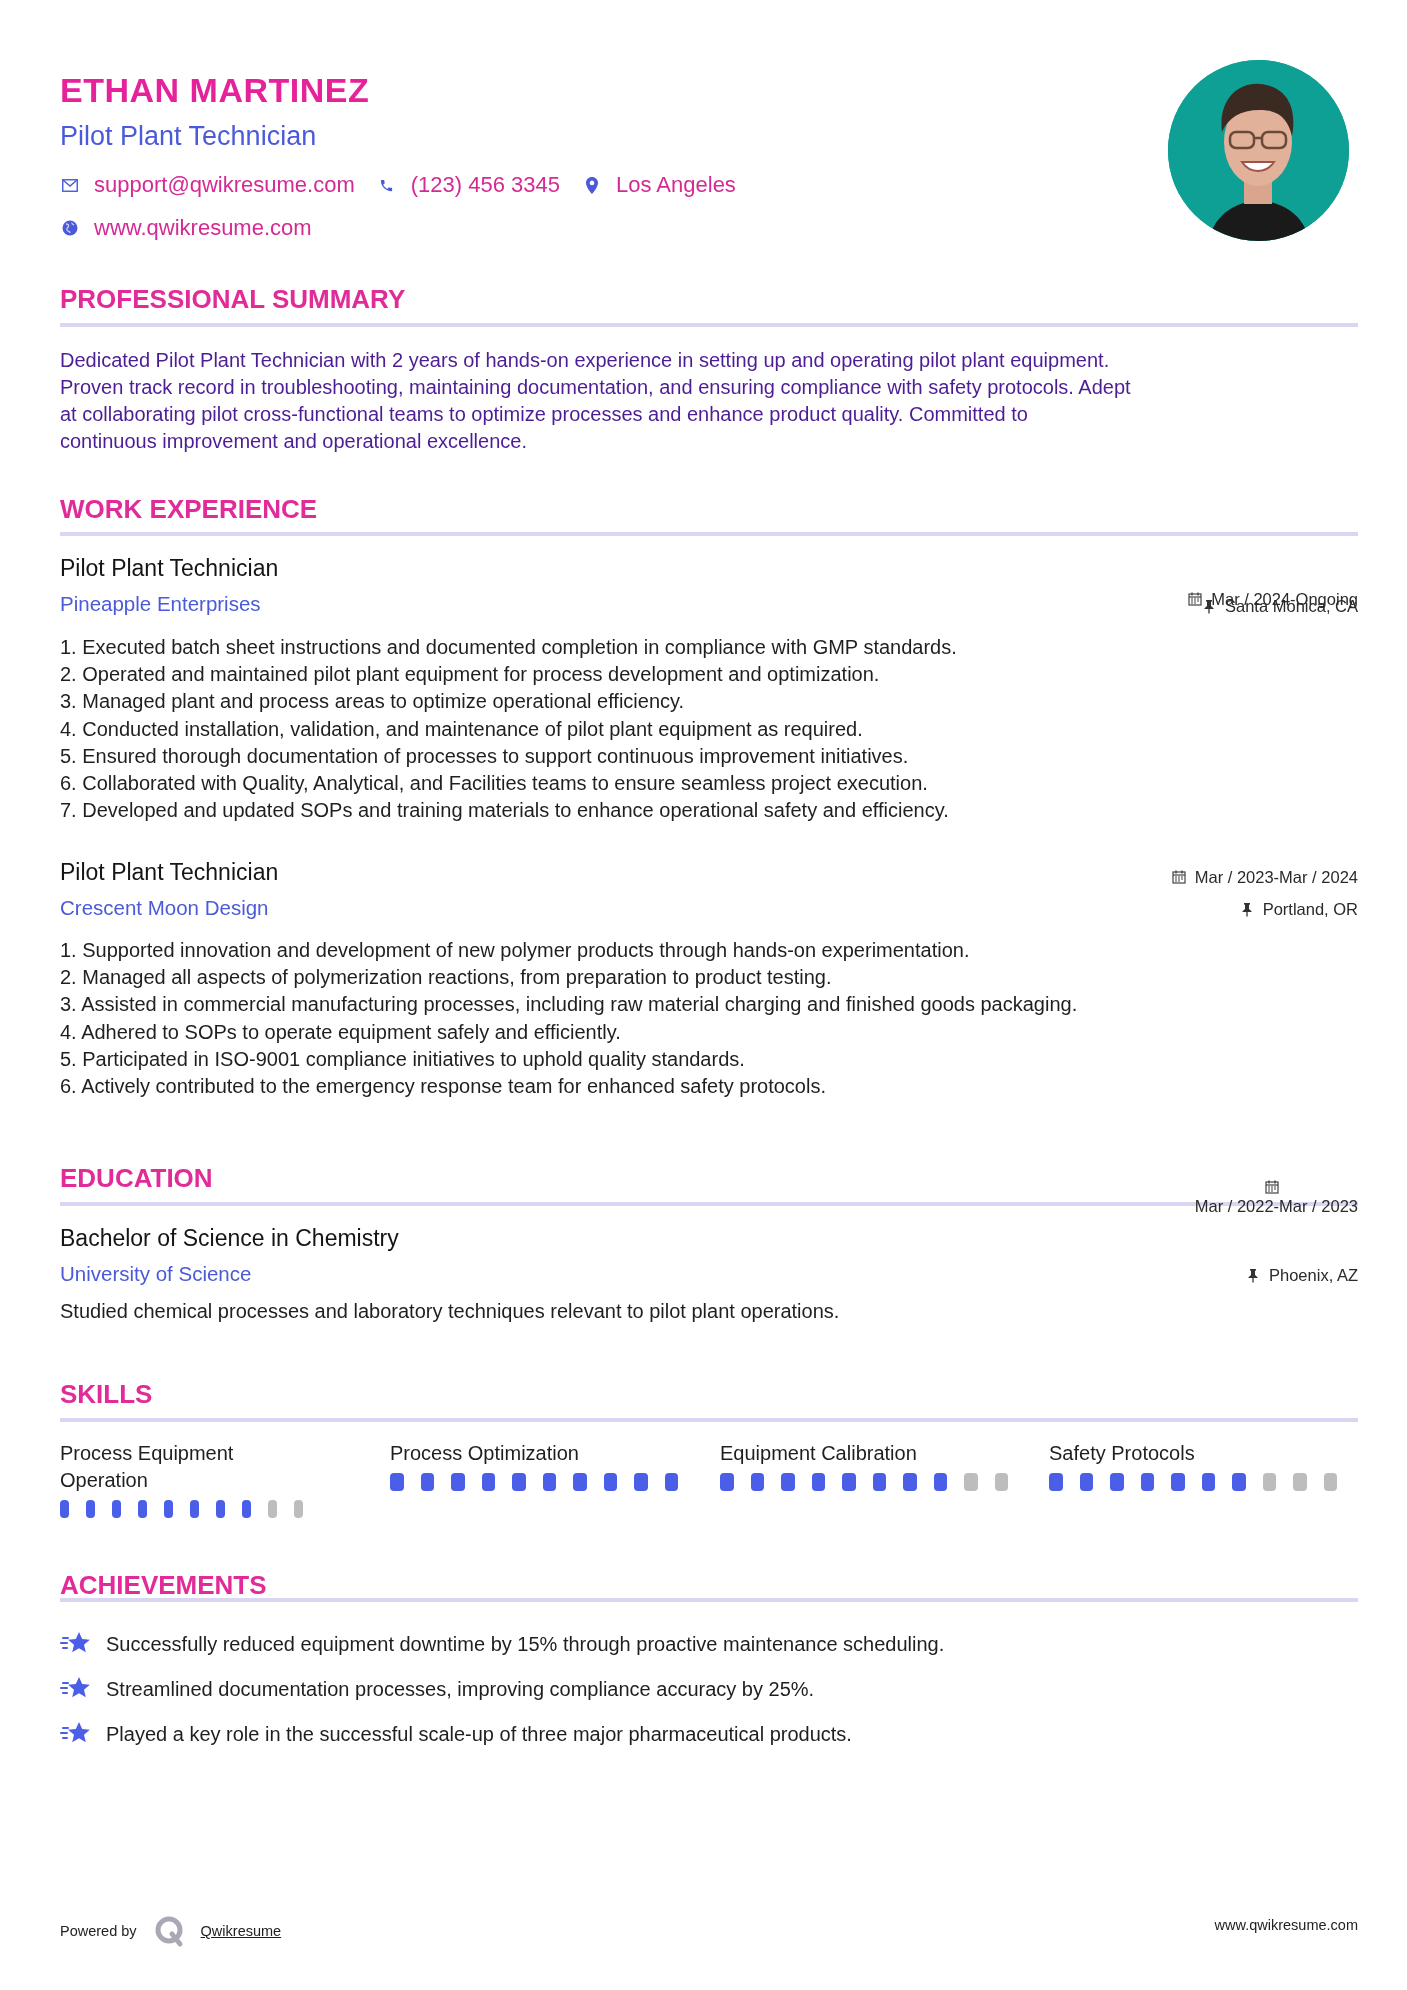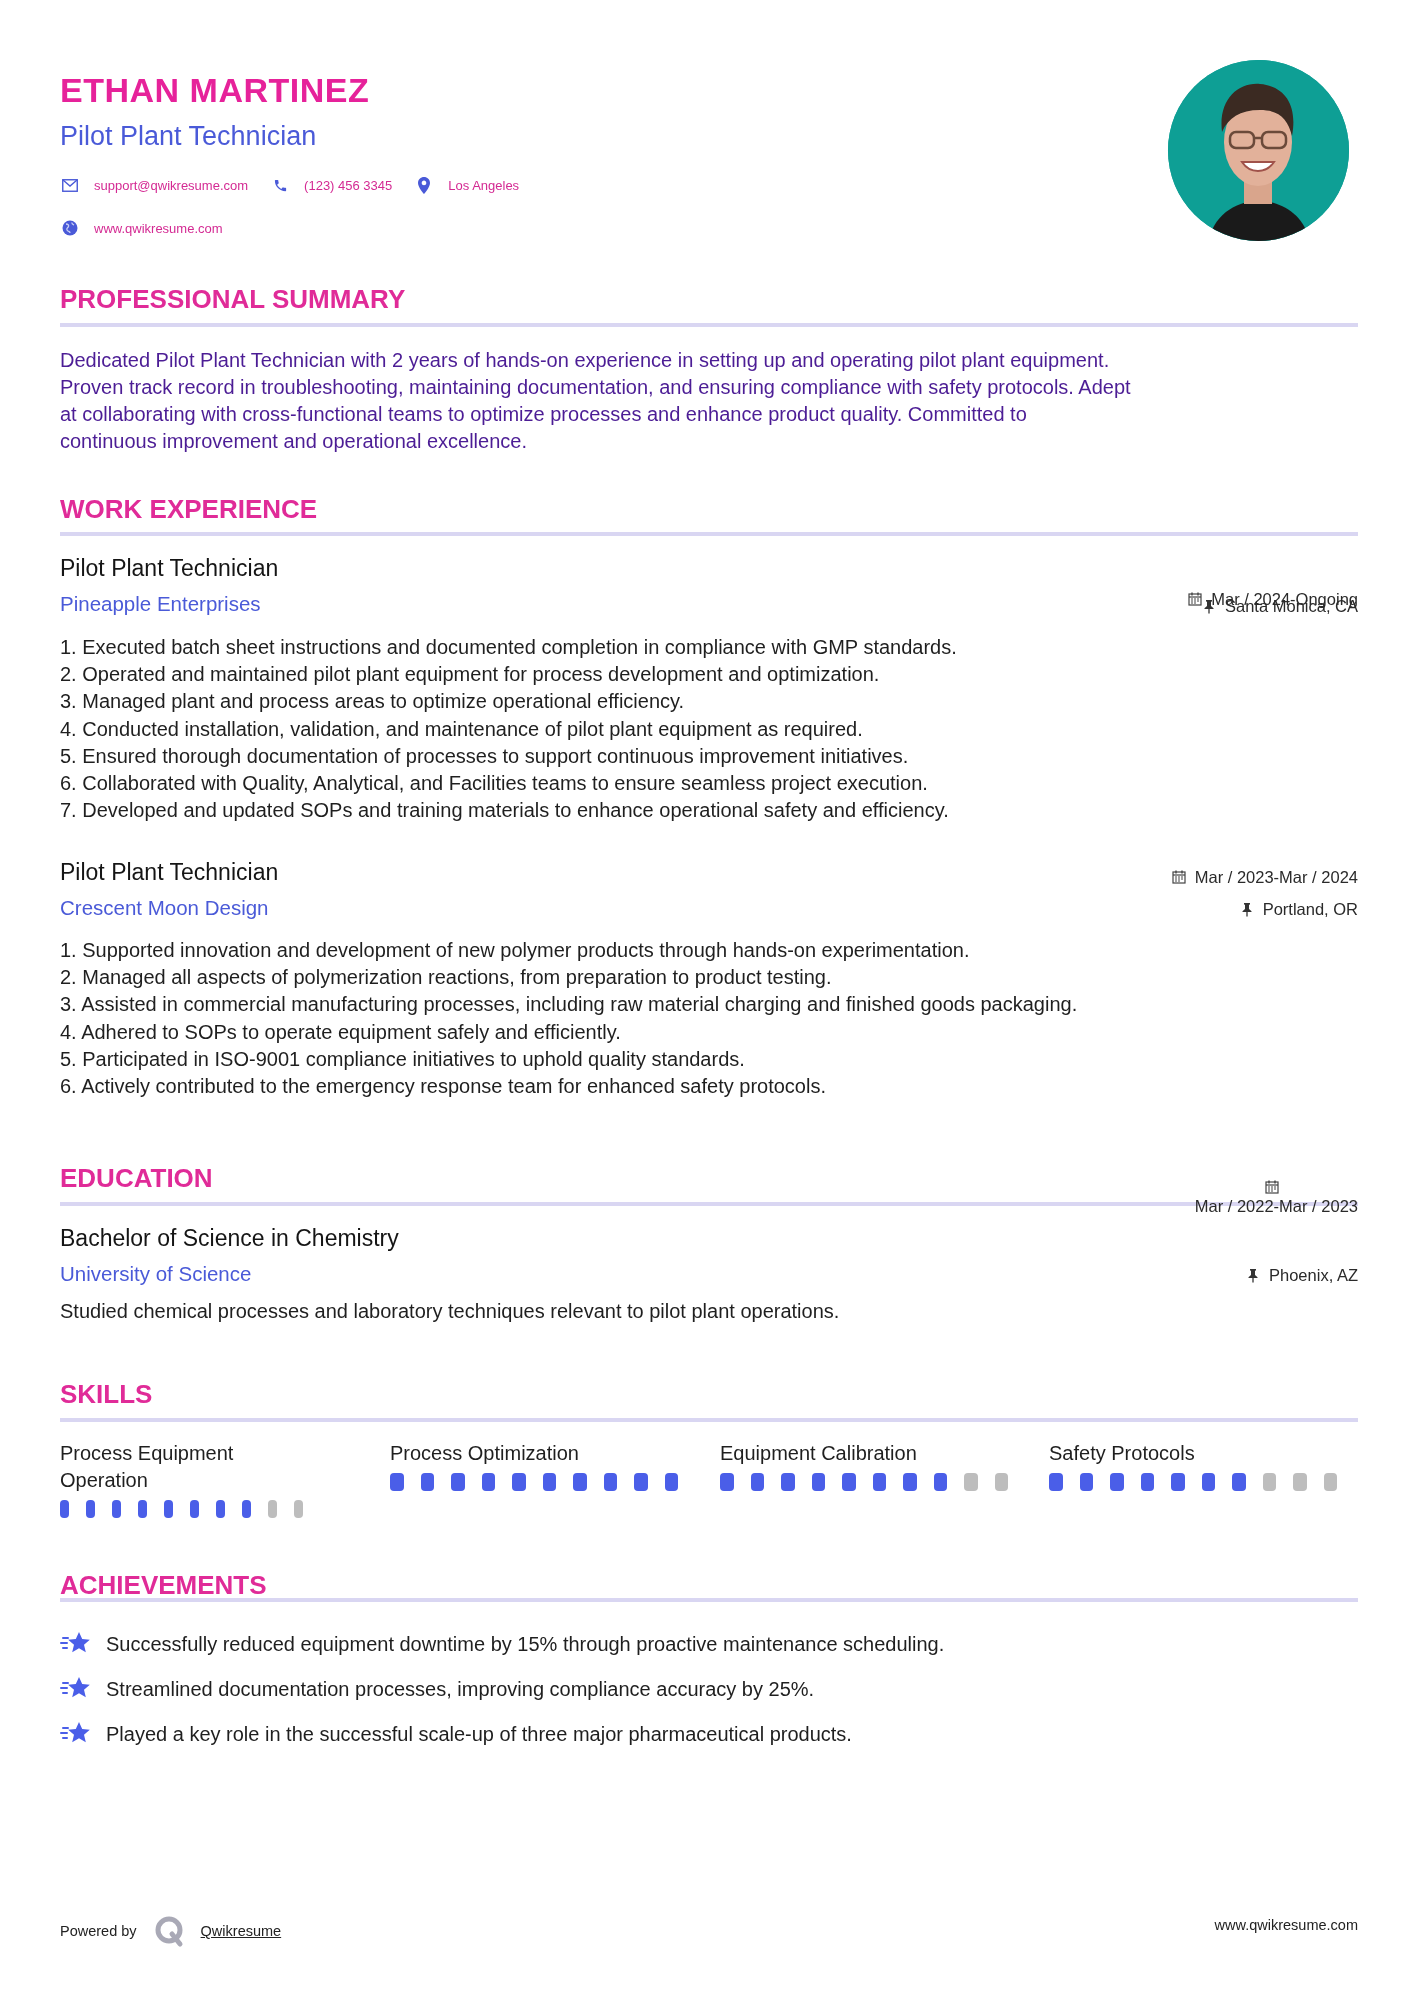--- a/index.html
+++ b/index.html
@@ -2,21 +2,21 @@
 <html><head>
 <meta charset="utf-8">
 <style>
   * { box-sizing: border-box; margin: 0; padding: 0; }
   html, body { width: 1407px; height: 1990px; background: #ffffff; }
   body { font-family: "Liberation Sans", "DejaVu Sans", sans-serif; color: #1c1c1c; position: relative; overflow: hidden; }
   .page { position: absolute; left: 0; top: 0; width: 1407px; height: 1990px; }
   .abs { position: absolute; }
   .name { left: 60px; top: 60px; font-size: 34px; font-weight: bold; color: #e6229a; letter-spacing: 0.5px; line-height: 60px; }
   .job-title { left: 60px; top: 120px; font-size: 27px; color: #4a5ad8; line-height: 32px; }
-  .contact-row { left: 60px; display: flex; align-items: center; font-size: 13px; color: #d42a93; height: 24px; }
+  .contact-row { left: 60px; display: flex; align-items: center; font-size: 22px; color: #d42a93; height: 24px; }
   .contact-row .item { display: flex; align-items: center; margin-right: 22px; }
   .contact-row .ico { width: 20px; height: 20px; display: inline-flex; align-items: center; justify-content: center; margin-right: 14px; color: #4a5ad8; }
   .photo { left: 1168px; top: 60px; width: 181px; height: 181px; border-radius: 50%; background: #0e9f95; overflow: hidden; }
   .section-h { left: 60px; font-size: 26px; font-weight: bold; color: #e02b98; line-height: 30px; }
   .rule { left: 60px; width: 1298px; height: 4px; background: #d9d6f2; }
   .summary { left: 60px; width: 1300px; font-size: 20px; line-height: 27px; color: #4c1d95; }
   .role { left: 60px; font-size: 23px; color: #151515; line-height: 28px; }
   .company { left: 60px; font-size: 20.5px; color: #4a5ad8; line-height: 26px; }
   .meta { right: 49px; font-size: 16.5px; color: #2a2a2a; line-height: 22px; display: flex; align-items: center; }
   .meta .mico { margin-right: 8px; display: inline-flex; width: 16px; height: 16px; align-items: center; justify-content: center; }
@@ -95,21 +95,21 @@
       <line x1="86" y1="78" x2="94" y2="78" stroke="#6b4a3a" stroke-width="2.5"></line>
       <path d="M74 102 C82 114 98 114 106 102 Z" fill="#ffffff" stroke="#a0524a" stroke-width="2"></path>
     </svg>
   </div>
 
   <div class="abs section-h" style="top:284px;">PROFESSIONAL SUMMARY</div>
   <div class="abs rule" style="top:323px;"></div>
   <div class="abs summary" style="top:347px;">
     <div>Dedicated Pilot Plant Technician with 2 years of hands-on experience in setting up and operating pilot plant equipment.</div>
     <div>Proven track record in troubleshooting, maintaining documentation, and ensuring compliance with safety protocols. Adept</div>
-    <div>at collaborating with cross-functional teams to optimize processes and enhance product quality. Committed to</div>
+    <div>at collaborating pilot cross-functional teams to optimize processes and enhance product quality. Committed to</div>
     <div>continuous improvement and operational excellence.</div>
   </div>
 
   <div class="abs section-h" style="top:494px;">WORK EXPERIENCE</div>
   <div class="abs rule" style="top:532px;"></div>
 
   <div class="abs role" style="top:554px;">Pilot Plant Technician</div>
   <div class="abs company" style="top:591px;">Pineapple Enterprises</div>
   <div class="abs meta" style="top:588px;">
     <span class="mico">

